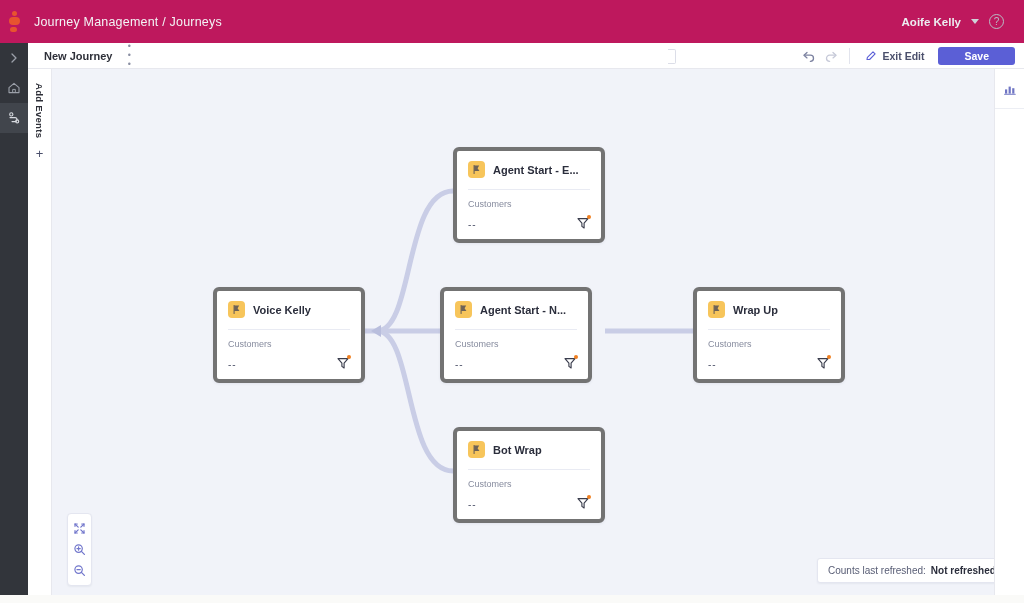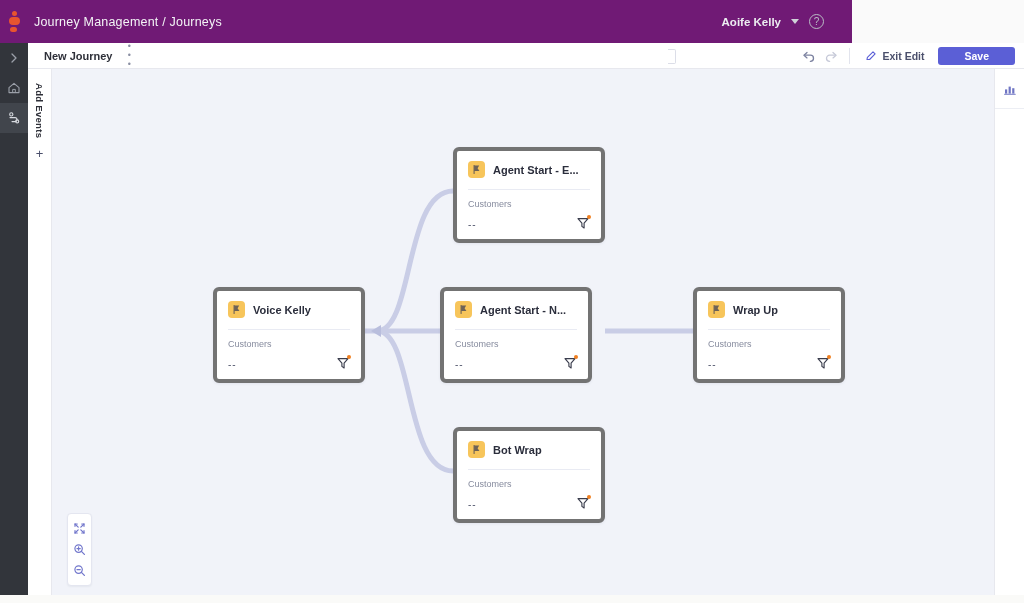--- a/index.html
+++ b/index.html
@@ -6,40 +6,40 @@
   html, body {
     width: 1024px; height: 603px;
     font-family: "Liberation Sans", sans-serif;
     background: #fafafa;
     overflow: hidden;
   }
   .app { position: relative; width: 1024px; height: 603px; }
 
   
   .topbar {
-    position: absolute; left: 0; top: 0; width: 852px; height: 43px;
-    background: #701a75; display: flex; align-items: center;
+    position: absolute; left: 0; top: 0; width: 1024px; height: 43px;
+    background: #be185d; display: flex; align-items: center;
   }
   .brand-logo {
     width: 28px; height: 43px; display: flex; align-items: center;
     justify-content: center; flex: 0 0 28px;
   }
   .logo-mark { position: relative; width: 11px; height: 22px; }
   .logo-mark i {
     position: absolute; background: #e8542f; display: block; border-radius: 50%;
   }
   .logo-mark i.d1 { width: 5px; height: 5px; left: 3px; top: 0; }
   .logo-mark i.d2 { width: 11px; height: 8px; left: 0; top: 6px; border-radius: 5px; }
   .logo-mark i.d3 { width: 7px; height: 5px; left: 1px; top: 16px; border-radius: 3px; }
   .topbar-title {
     color: #f3f4f6; font-size: 12.5px; letter-spacing: .2px; margin-left: 6px;
   }
   .topbar-right {
     margin-left: auto; display: flex; align-items: center; gap: 10px;
-    padding-right: 28px;
+    padding-right: 20px;
   }
   .user-name { color: #eceef1; font-size: 11.5px; font-weight: bold; }
   .chev-down {
     width: 0; height: 0; border-left: 4px solid transparent;
     border-right: 4px solid transparent; border-top: 5px solid #cfd2d8;
   }
   .help-icon {
     width: 15px; height: 15px; border: 1.3px solid #b9bdc5; border-radius: 50%;
     color: #b9bdc5; font-size: 10px; line-height: 13px; text-align: center;
   }
@@ -389,20 +389,24 @@
       </div>
       <div class="zbtn">
         <svg width="13" height="13" viewBox="0 0 13 13">
           <circle cx="5.6" cy="5.6" r="3.7" stroke="currentColor" stroke-width="1.2" fill="none"></circle>
           <path d="M8.4 8.4 L11.4 11.4" stroke="currentColor" stroke-width="1.3" stroke-linecap="round"></path>
           <path d="M3.9 5.6 H7.3" stroke="currentColor" stroke-width="1.1" stroke-linecap="round"></path>
         </svg>
       </div>
     </div>
 
+    <div class="status-badge">
+      <span>Counts last refreshed:</span>
+      <span class="val">Not refreshed</span>
+    </div>
   </div>
 
   <div class="rightpanel">
     <div class="tool">
       <svg width="14" height="14" viewBox="0 0 14 14">
         <rect x="2" y="7.4" width="2.2" height="4.2" fill="currentColor"></rect>
         <rect x="5.6" y="4.6" width="2.2" height="7" fill="currentColor"></rect>
         <rect x="9.2" y="6.2" width="2.2" height="5.4" fill="currentColor"></rect>
         <path d="M1.6 12.3 H12.2" stroke="currentColor" stroke-width="1.1" stroke-linecap="round"></path>
       </svg>

